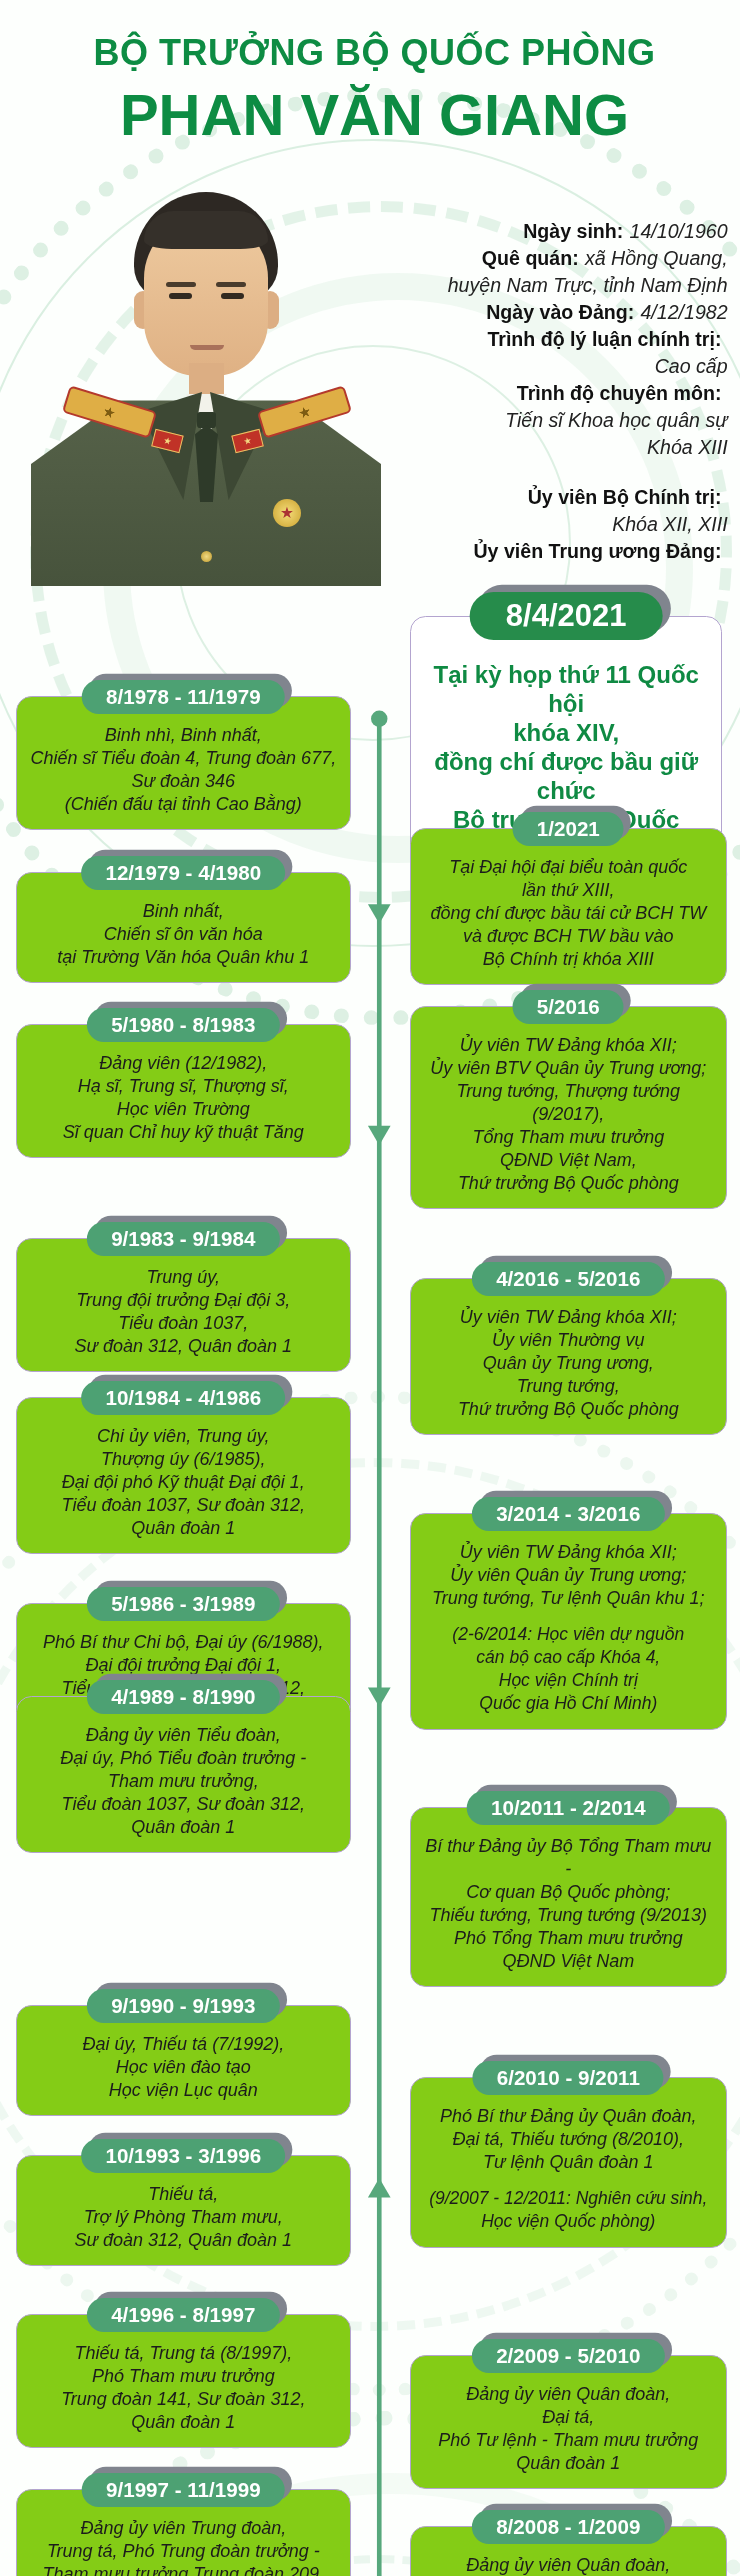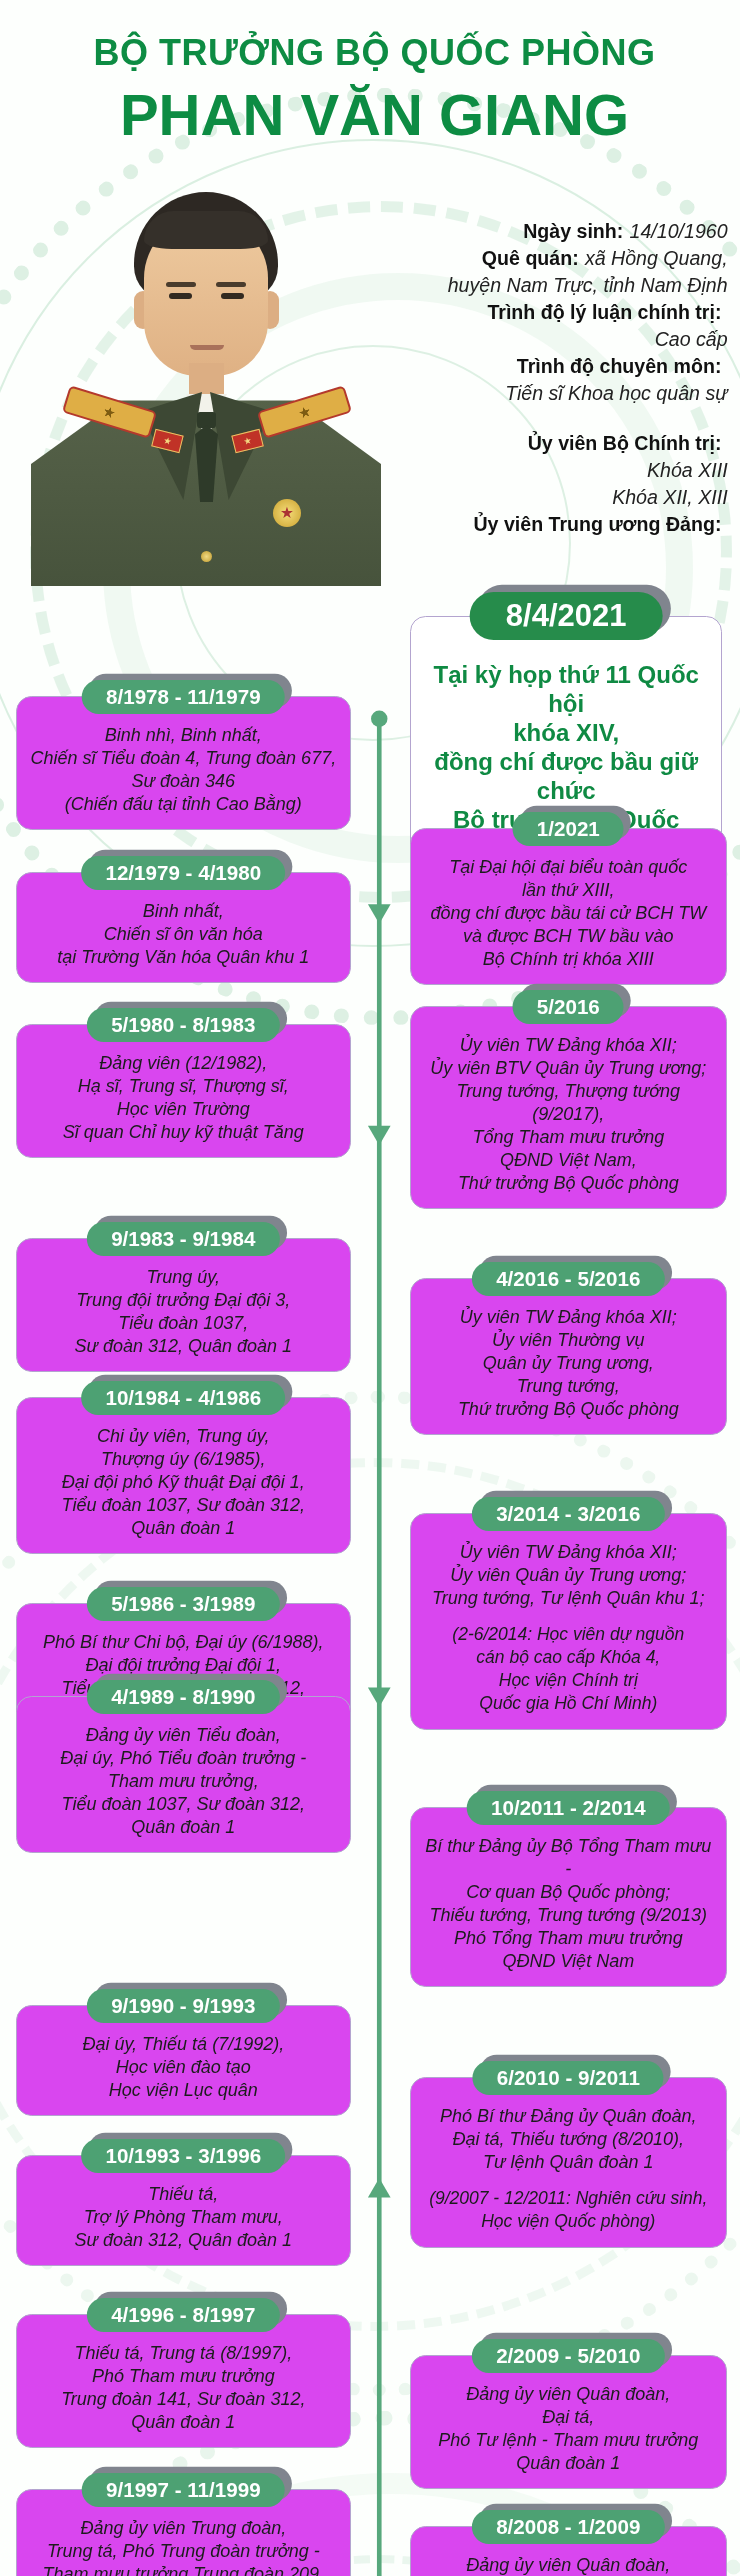--- a/index.html
+++ b/index.html
@@ -63,21 +63,21 @@
   .info{position:absolute;right:13.4px;top:218px;width:371px;text-align:right;z-index:2;}
   .iline{font-size:19.6px;line-height:27px;color:#1c1c1c;white-space:nowrap;}
   .iline.gap{margin-top:23px;}
   .ilbl{font-weight:800;color:#111;margin-right:6.2px;}
   .ival{font-style:italic;color:#222;}
 
   
   .axis{position:absolute;left:0;top:0;z-index:1;pointer-events:none;}
 
   
-  .tcard{position:absolute;background:#d946ef;border:1.5px solid #b3a4cf;border-radius:15.5px;
+  .tcard{position:absolute;background:#84cc16;border:1.5px solid #b3a4cf;border-radius:15.5px;
          padding:27px 9.3px 13.4px 9.3px;text-align:center;z-index:2;}
   .left-card{left:15.5px;width:315px;}
   .right-card{left:410px;width:296px;}
   .pill{position:absolute;top:-17px;left:50%;transform:translateX(-50%);
         background:#4da173;color:#ffffff;font-weight:800;font-size:20.6px;line-height:34px;
         height:34px;padding:0 24px;border-radius:18.5px;white-space:nowrap;
         box-shadow:7.2px -6.2px 0 #80858e;z-index:3;}
   .main{font-size:18px;line-height:23px;font-style:italic;color:#1c1c1c;white-space:pre-line;}
   .note{font-size:17.5px;line-height:23px;font-style:italic;color:#1c1c1c;white-space:pre-line;margin-top:13.4px;}
 
@@ -161,36 +161,39 @@
       <div class="iline">
       <span class="ilbl">Ngày sinh:</span><span class="ival">14/10/1960</span>
     </div>
       <div class="iline">
       <span class="ilbl">Quê quán:</span><span class="ival">xã Hồng Quang,</span>
     </div>
       <div class="iline">
       <span class="ilbl"></span><span class="ival">huyện Nam Trực, tỉnh Nam Định</span>
     </div>
       <div class="iline">
+      <span class="ilbl">Ngày vào Đảng:</span><span class="ival">4/12/1982</span>
+    </div>
+      <div class="iline">
       <span class="ilbl">Trình độ lý luận chính trị:</span><span class="ival"></span>
     </div>
       <div class="iline">
       <span class="ilbl"></span><span class="ival">Cao cấp</span>
     </div>
       <div class="iline">
       <span class="ilbl">Trình độ chuyên môn:</span><span class="ival"></span>
     </div>
       <div class="iline">
       <span class="ilbl"></span><span class="ival">Tiến sĩ Khoa học quân sự</span>
+    </div>
+      <div class="iline">
+      <span class="ilbl"></span><span class="ival">Khóa XIII</span>
     </div>
       <div class="iline gap">
       <span class="ilbl">Ủy viên Bộ Chính trị:</span><span class="ival"></span>
-    </div>
-      <div class="iline">
-      <span class="ilbl"></span><span class="ival">Khóa XIII</span>
     </div>
       <div class="iline">
       <span class="ilbl"></span><span class="ival">Khóa XII, XIII</span>
     </div>
       <div class="iline">
       <span class="ilbl">Ủy viên Trung ương Đảng:</span><span class="ival"></span>
     </div>
     </div>
 
   <svg class="axis" width="741" height="3230" viewBox="0 0 1438 6269">

